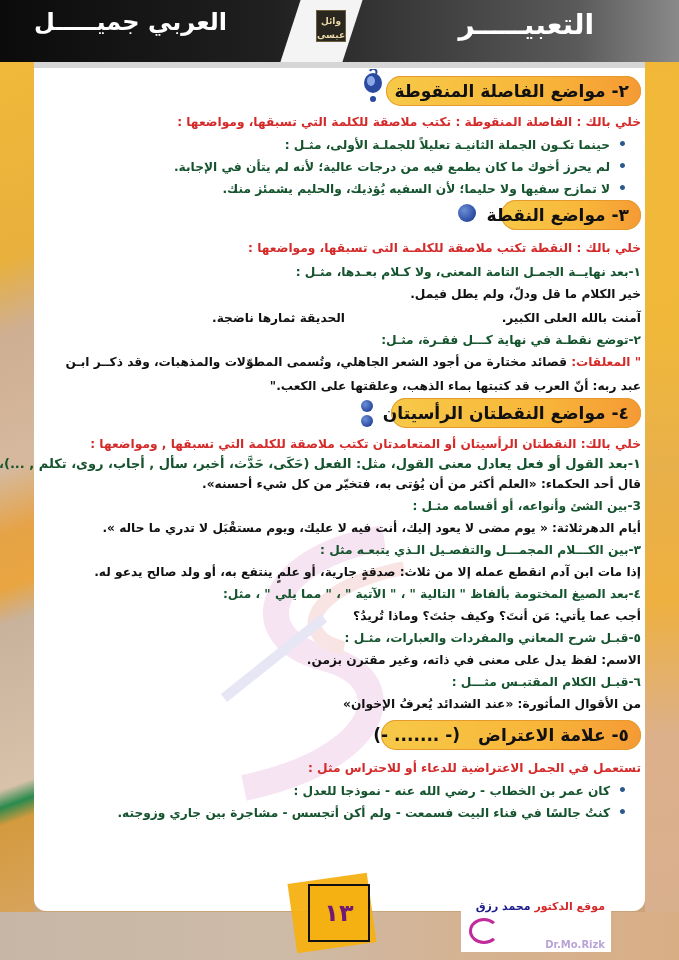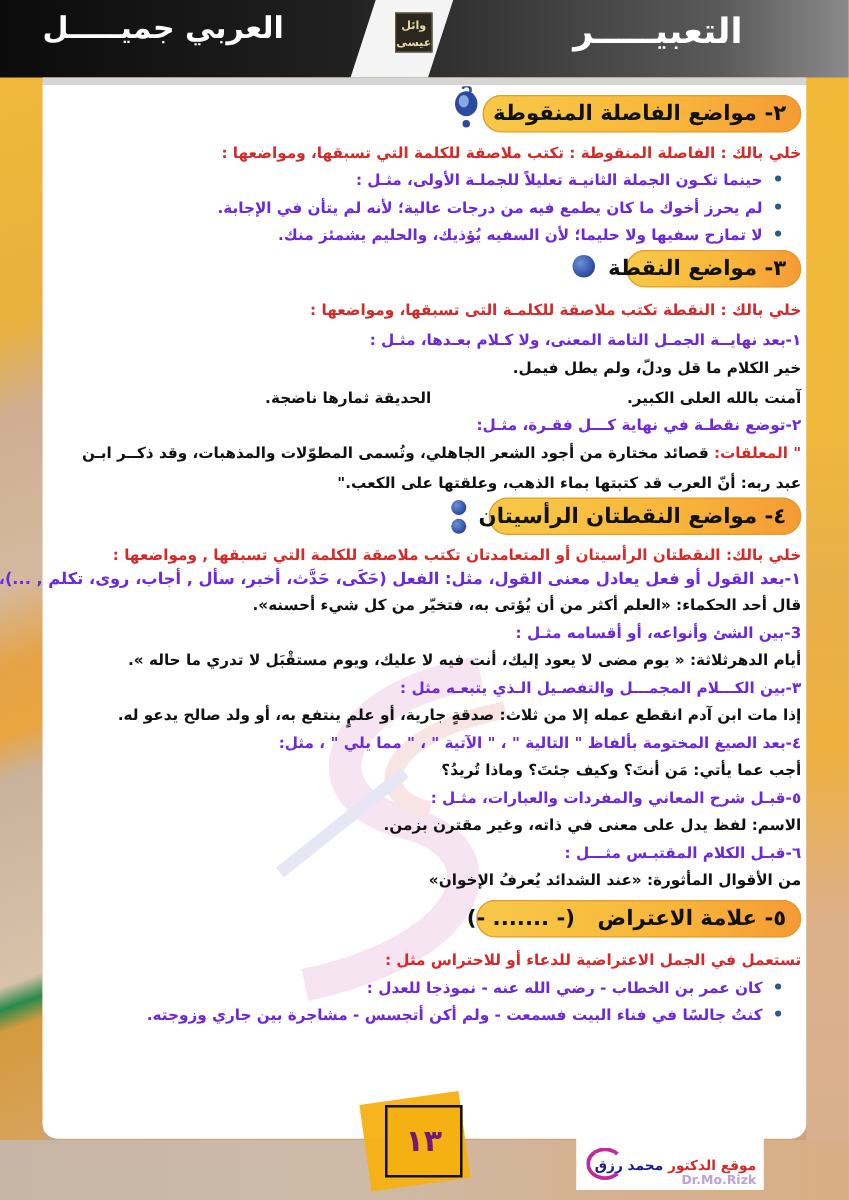--- a/index.html
+++ b/index.html
@@ -87,39 +87,39 @@
     background: radial-gradient(circle at 35% 35%, #6b8fd6, #2a4aa0 70%, #1b2f6a);
     display: inline-block;
   }
 
   .line {
     position: absolute; right: 4px; white-space: nowrap;
     font-size: 12.2px; line-height: 20px; font-weight: bold;
     font-family: "DejaVu Sans", sans-serif;
   }
   .red { color: #d42a2a; }
-  .blue { color: #6d28d9; }
+  .blue { color: #14532d; }
   .dark { color: #111; }
   .bullet::before { content: "•"; color: #2c5a8c; margin-left: 8px; font-size: 14px; }
 
   .page-num {
     position: absolute; left: 308px; top: 884px; width: 62px; height: 58px;
     border: 2px solid #111; background: #f5b012;
     display: flex; align-items: center; justify-content: center;
     font-size: 24px; font-weight: bold; color: #701a75;
     font-family: "DejaVu Sans", sans-serif;
   }
   .page-num-bg {
     position: absolute; left: 292px; top: 878px; width: 80px; height: 70px;
     background: #f5b012; transform: rotate(-8deg); opacity: 0.95;
   }
   .site-logo {
     position: absolute; left: 461px; top: 910px; width: 150px; height: 42px;
     background: #fff; display: flex; align-items: center; justify-content: flex-end;
-    padding: 2px 6px; flex-direction: column; align-items: flex-end;
+    padding: 2px 6px; flex-direction: column; align-items: flex-end; gap: 26px;
   }
   .site-logo .ar { font-size: 11px; font-weight: bold; color: #1a1a8a; font-family: "DejaVu Sans", sans-serif; direction: rtl; }
   .site-logo .ar .r { color: #d42a2a; }
   .site-logo .en { font-size: 10px; color: #b9a3d8; font-weight: bold; font-family: "DejaVu Sans", sans-serif; }
   .site-logo .swoosh {
     position: absolute; left: 8px; top: 8px; width: 30px; height: 26px;
     border: 3px solid #c02a9a; border-radius: 50%; border-right-color: transparent;
   }
 </style>
 </head>

